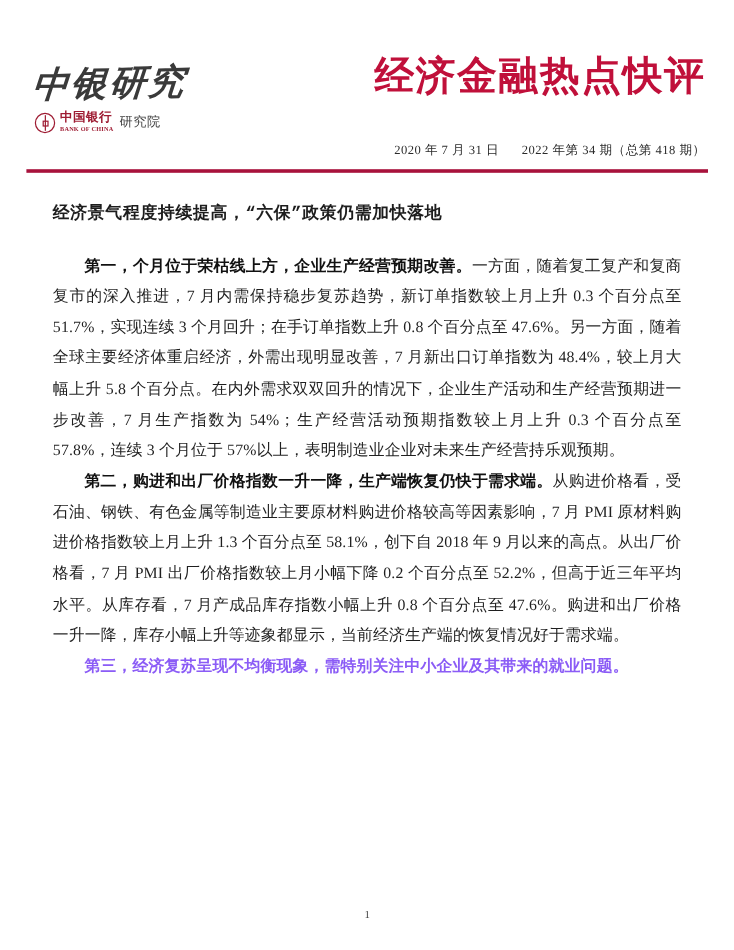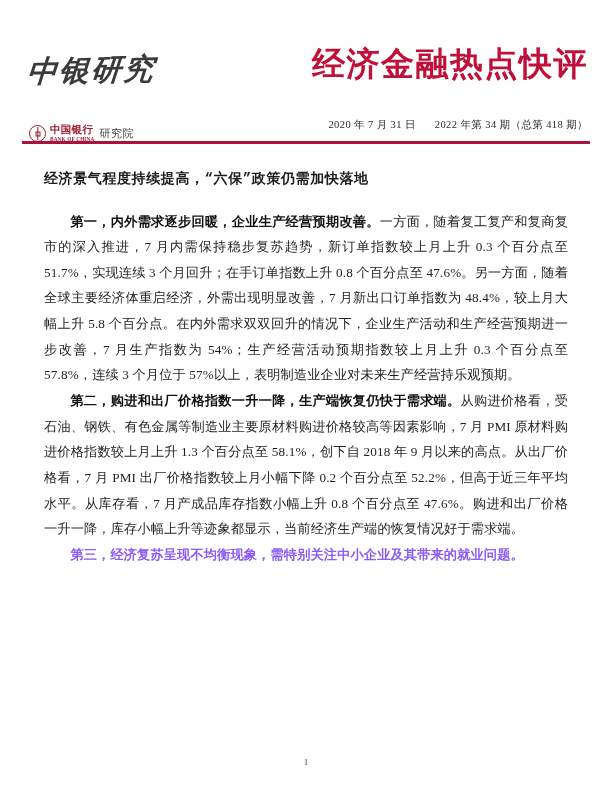--- a/index.html
+++ b/index.html
@@ -48,23 +48,22 @@
     color: #3a3a3a;
     line-height: 1.05;
     transform: skewX(-6deg) rotate(-1.5deg);
     transform-origin: left center;
     white-space: nowrap;
   }
 
   .brand-sub {
     position: absolute;
     left: 2px;
-    top: 69px;
+    top: 38px;
     display: flex;
-    align-items: center;
     white-space: nowrap;
   }
 
   .boc-emblem {
     width: 15px;
     height: 15px;
     border-radius: 50%;
     border: 1.6px solid #9e1b32;
     position: relative;
     flex: 0 0 auto;
@@ -249,21 +248,21 @@
 
     <div class="masthead-rule"></div>
   </div>
 
   <div class="article">
 
     <h1 class="article-title">经济景气程度持续提高，“六保”政策仍需加快落地</h1>
 
 
     <p class="para">
-      <b>第一，内外需求逐步回暖，企业生产经营预期改善。</b><span>一方面，随着复工复产和复商复市的深入推进，7 月内需保持稳步复苏趋势，新订单指数较上月上升 0.3 个百分点至 51.7%，实现连续 3 个月回升；在手订单指数上升 0.8 个百分点至 47.6%。另一方面，随着全球主要经济体重启经济，外需出现明显改善，7 月新出口订单指数为 48.4%，较上月大幅上升 5.8 个百分点。在内外需求双双回升的情况下，企业生产活动和生产经营预期进一步改善，7 月生产指数为 54%；生产经营活动预期指数较上月上升 0.3 个百分点至 57.8%，连续 3 个月位于 57%以上，表明制造业企业对未来生产经营持乐观预期。</span>
+      <b>第一，个月位于荣枯线上方，企业生产经营预期改善。</b><span>一方面，随着复工复产和复商复市的深入推进，7 月内需保持稳步复苏趋势，新订单指数较上月上升 0.3 个百分点至 51.7%，实现连续 3 个月回升；在手订单指数上升 0.8 个百分点至 47.6%。另一方面，随着全球主要经济体重启经济，外需出现明显改善，7 月新出口订单指数为 48.4%，较上月大幅上升 5.8 个百分点。在内外需求双双回升的情况下，企业生产活动和生产经营预期进一步改善，7 月生产指数为 54%；生产经营活动预期指数较上月上升 0.3 个百分点至 57.8%，连续 3 个月位于 57%以上，表明制造业企业对未来生产经营持乐观预期。</span>
     </p>
 
     <p class="para">
       <b>第二，购进和出厂价格指数一升一降，生产端恢复仍快于需求端。</b><span>从购进价格看，受石油、钢铁、有色金属等制造业主要原材料购进价格较高等因素影响，7 月 PMI 原材料购进价格指数较上月上升 1.3 个百分点至 58.1%，创下自 2018 年 9 月以来的高点。从出厂价格看，7 月 PMI 出厂价格指数较上月小幅下降 0.2 个百分点至 52.2%，但高于近三年平均水平。从库存看，7 月产成品库存指数小幅上升 0.8 个百分点至 47.6%。购进和出厂价格一升一降，库存小幅上升等迹象都显示，当前经济生产端的恢复情况好于需求端。</span>
     </p>
 
     <p class="heading-para">第三，经济复苏呈现不均衡现象，需特别关注中小企业及其带来的就业问题。</p>
   </div>
 
   <div class="page-number">1</div>

